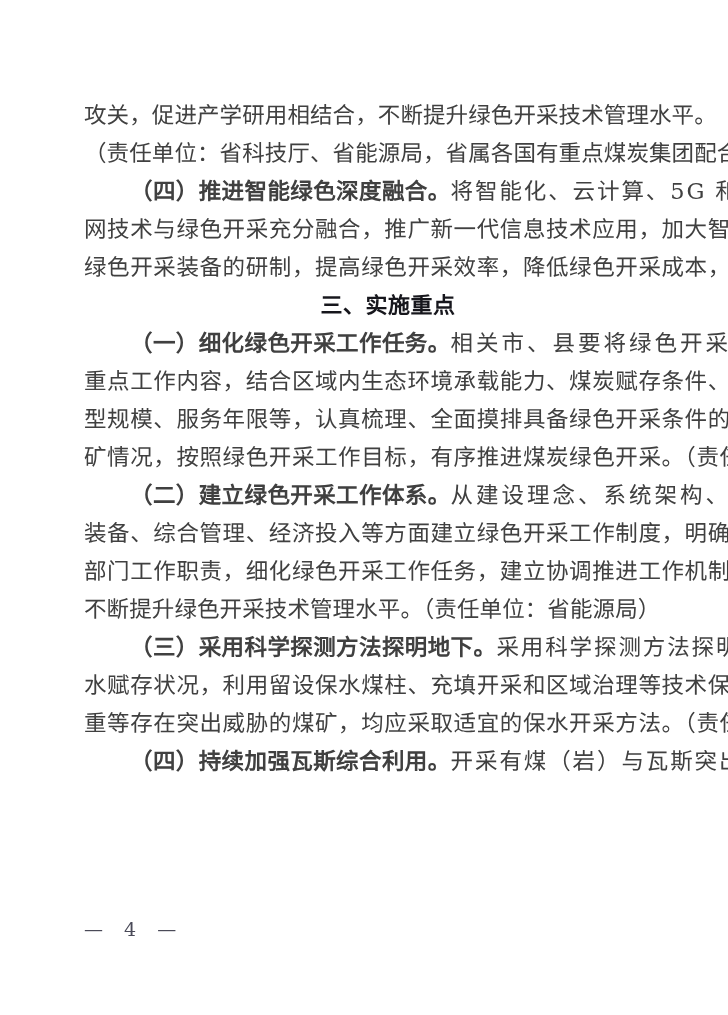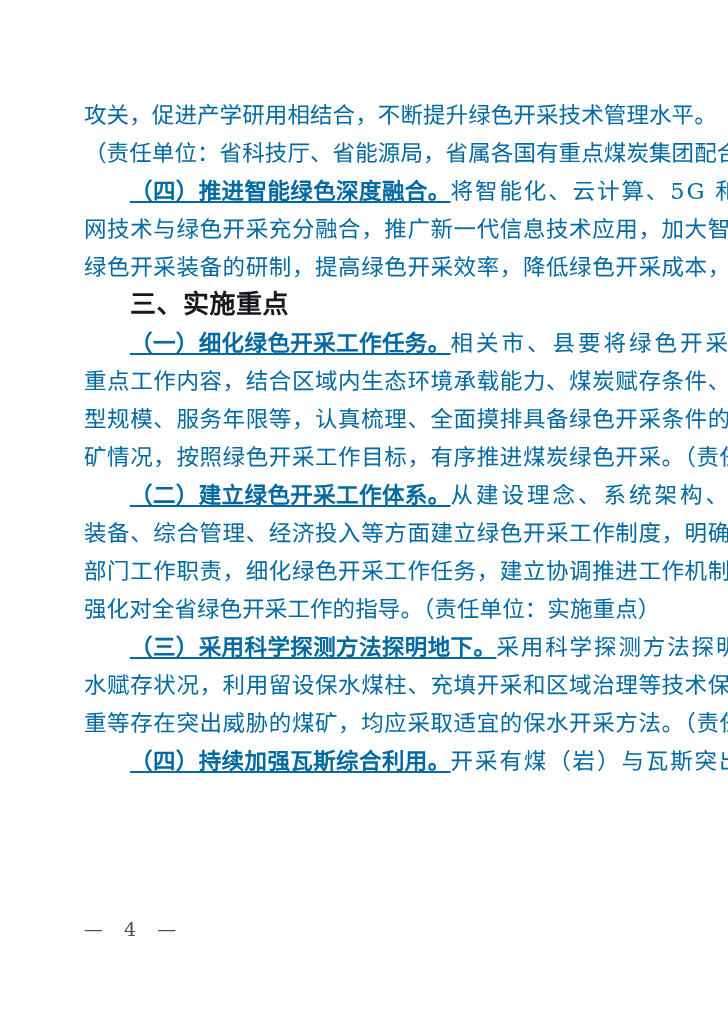--- a/index.html
+++ b/index.html
@@ -34,49 +34,49 @@
     width: 562px;
   }
 
   
   .line {
     height: 38px;
     line-height: 38px;
     font-size: 22.5px;
     letter-spacing: 0.6px;
     white-space: pre;
-    color: #0369a1;
+    color: #404040;
   }
 
   
   .line.wide   { letter-spacing: 1.9px; }
   .line.wider  { letter-spacing: 3.0px; }
   .line.tight  { letter-spacing: 0.1px; }
 
   
   .line.indent { text-indent: 46px; }
 
   
   .runin {
     font-weight: 700;
     letter-spacing: 0.4px;
-    text-decoration: underline;
   }
 
   
   .section-heading {
     height: 38px;
     line-height: 40px;
-    font-family: Liberation Mono, monospace;
-    font-size: 26px;
+    font-family: Liberation Sans, sans-serif;
+    font-size: 22px;
     font-weight: 700;
     letter-spacing: 0.5px;
     text-indent: 46px;
     color: #16161c;
     white-space: pre;
+    text-align: center;
   }
 
   
   .folio {
     position: absolute;
     left: 84px;
     top: 918px;
     font-size: 19px;
     letter-spacing: 3px;
     color: #4a4a58;
@@ -108,21 +108,21 @@
       <div class="line indent wider"><span class="runin">（一）细化绿色开采工作任务。</span><span>相关市、县要将绿色开采作为</span></div>
       <div class="line">重点工作内容，结合区域内生态环境承载能力、煤炭赋存条件、井</div>
       <div class="line">型规模、服务年限等，认真梳理、全面摸排具备绿色开采条件的煤</div>
       <div class="line">矿情况，按照绿色开采工作目标，有序推进煤炭绿色开采。（责任</div>
     </div>
 
     <div>
       <div class="line indent wider"><span class="runin">（二）建立绿色开采工作体系。</span><span>从建设理念、系统架构、技术与</span></div>
       <div class="line">装备、综合管理、经济投入等方面建立绿色开采工作制度，明确各</div>
       <div class="line">部门工作职责，细化绿色开采工作任务，建立协调推进工作机制，</div>
-      <div class="line tight">强化对全省绿色开采工作的指导。（责任单位：实施重点）</div>
+      <div class="line tight">不断提升绿色开采技术管理水平。（责任单位：省能源局）</div>
     </div>
 
     <div>
       <div class="line indent wide"><span class="runin">（三）采用科学探测方法探明地下。</span><span>采用科学探测方法探明地下</span></div>
       <div class="line">水赋存状况，利用留设保水煤柱、充填开采和区域治理等技术保护</div>
       <div class="line">重等存在突出威胁的煤矿，均应采取适宜的保水开采方法。（责任</div>
     </div>
 
     <div>
       <div class="line indent wide"><span class="runin">（四）持续加强瓦斯综合利用。</span><span>开采有煤（岩）与瓦斯突出危险</span></div>

